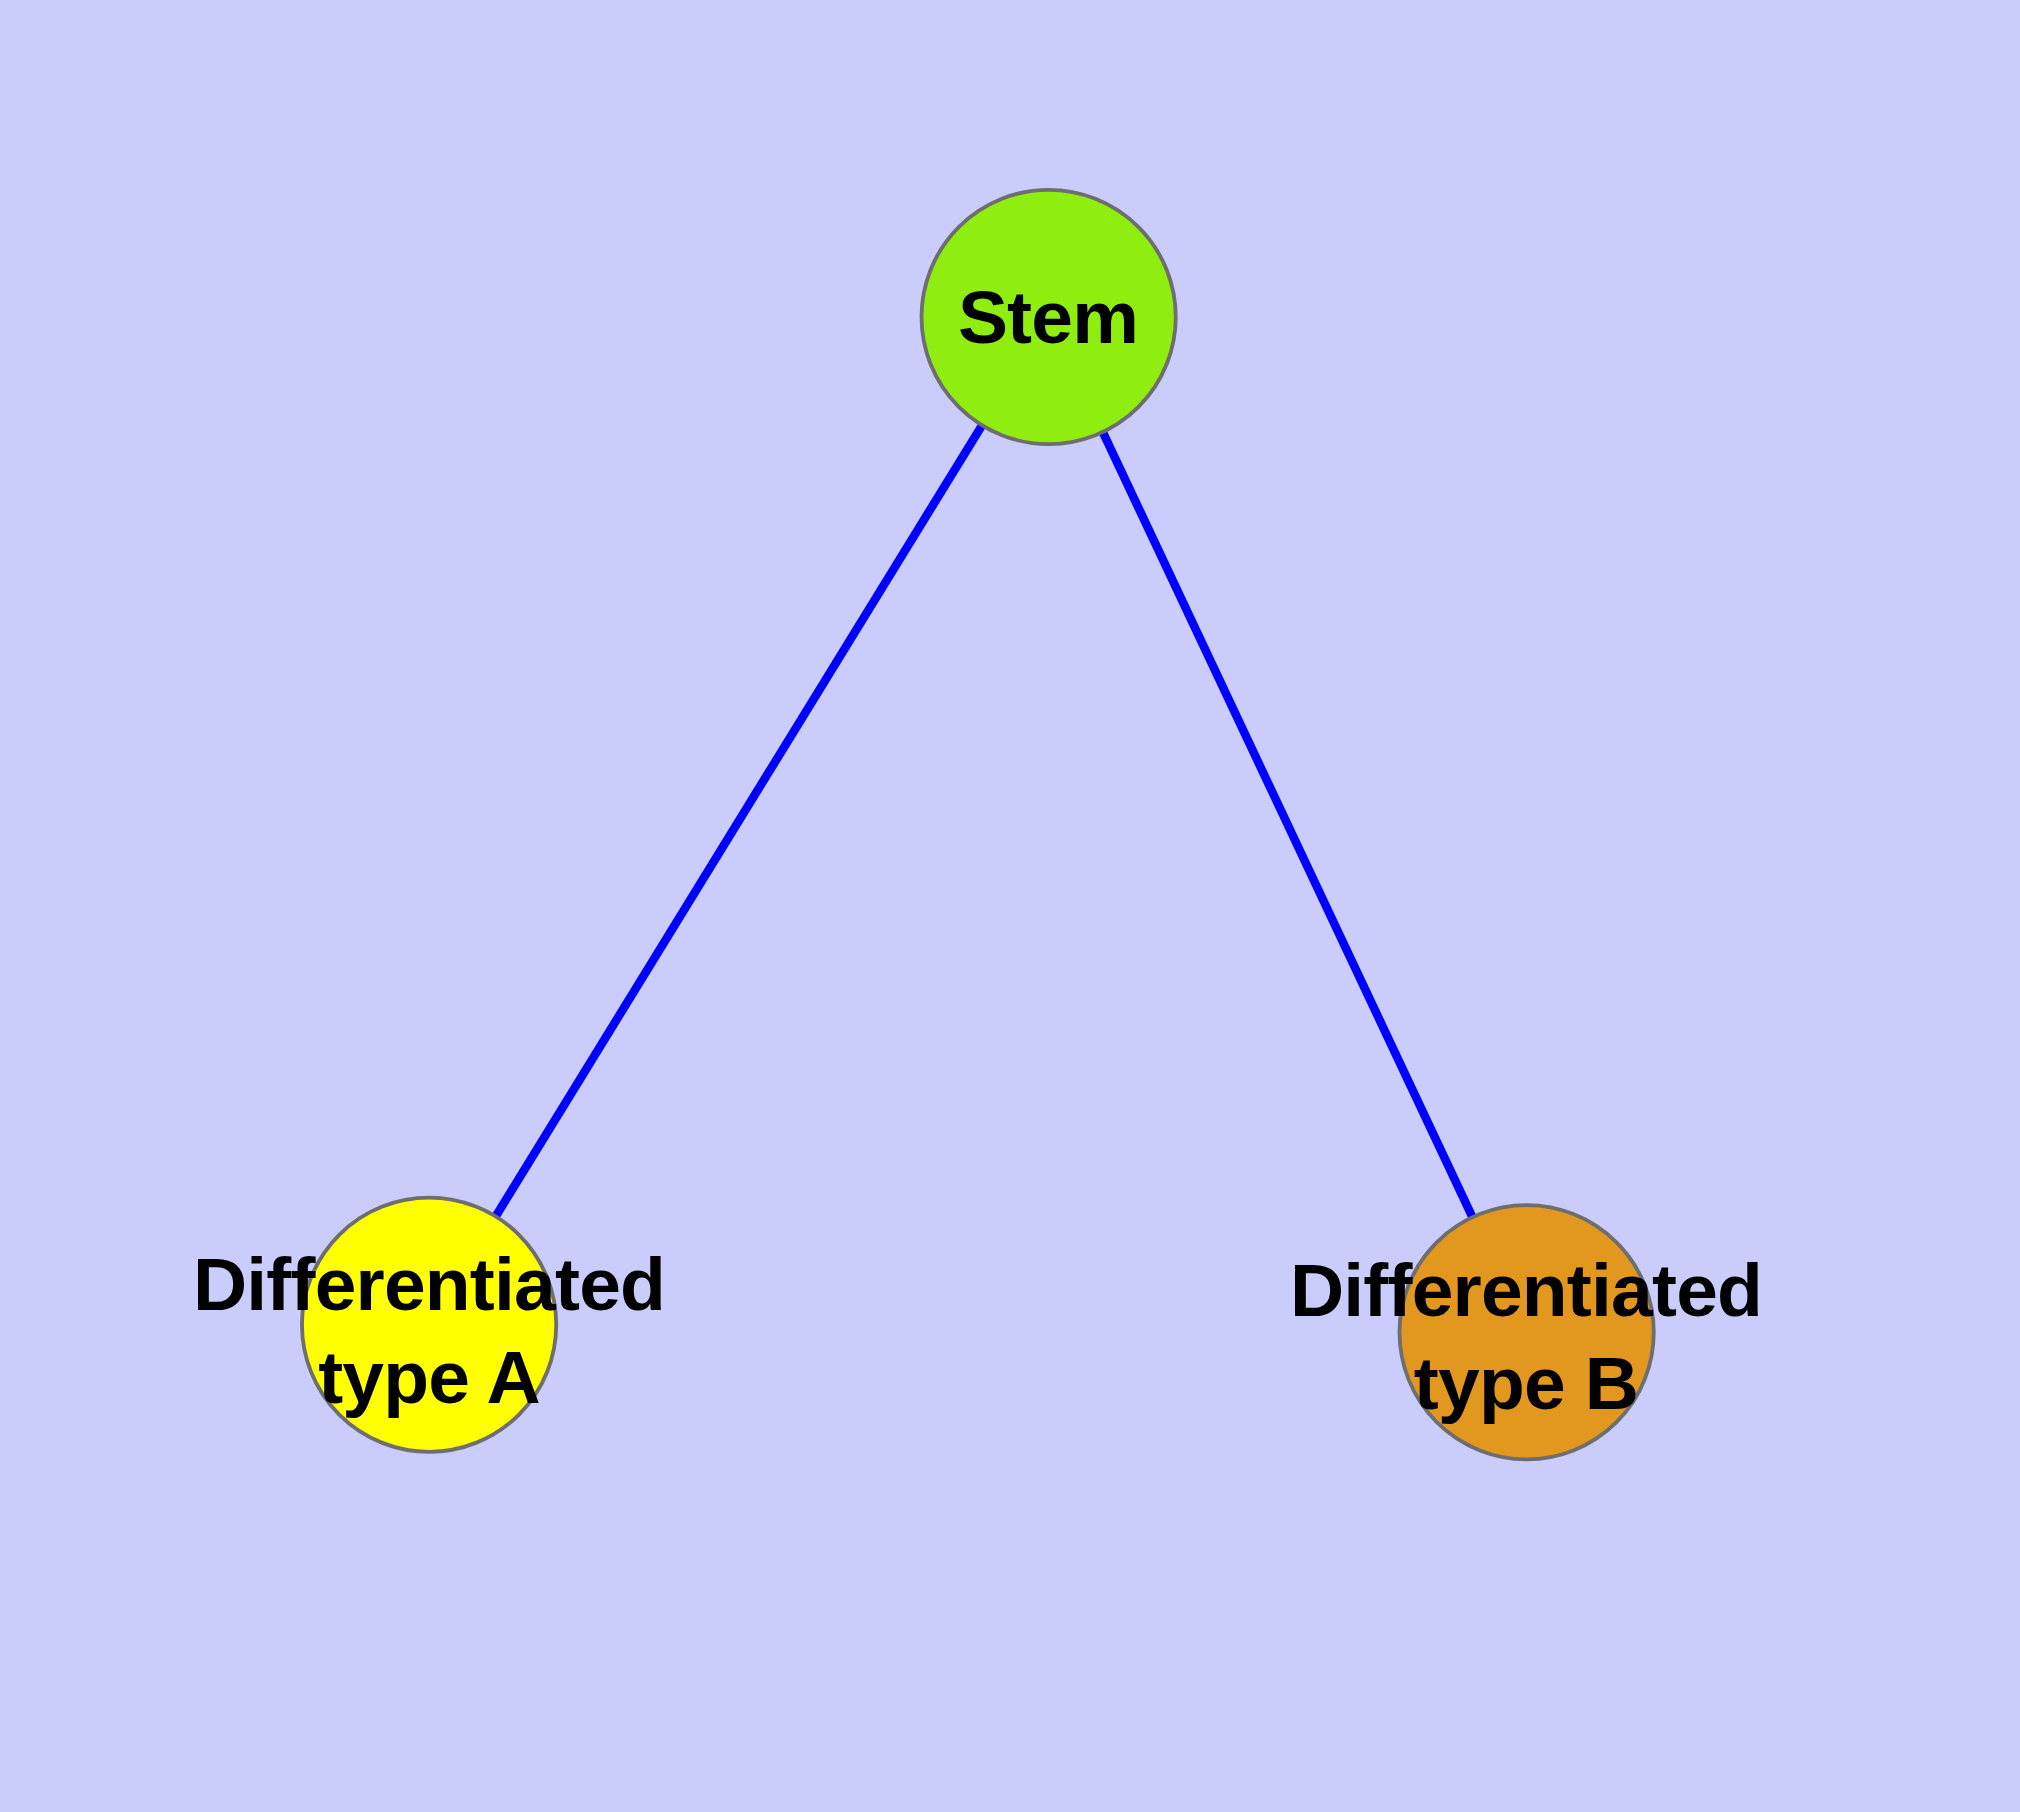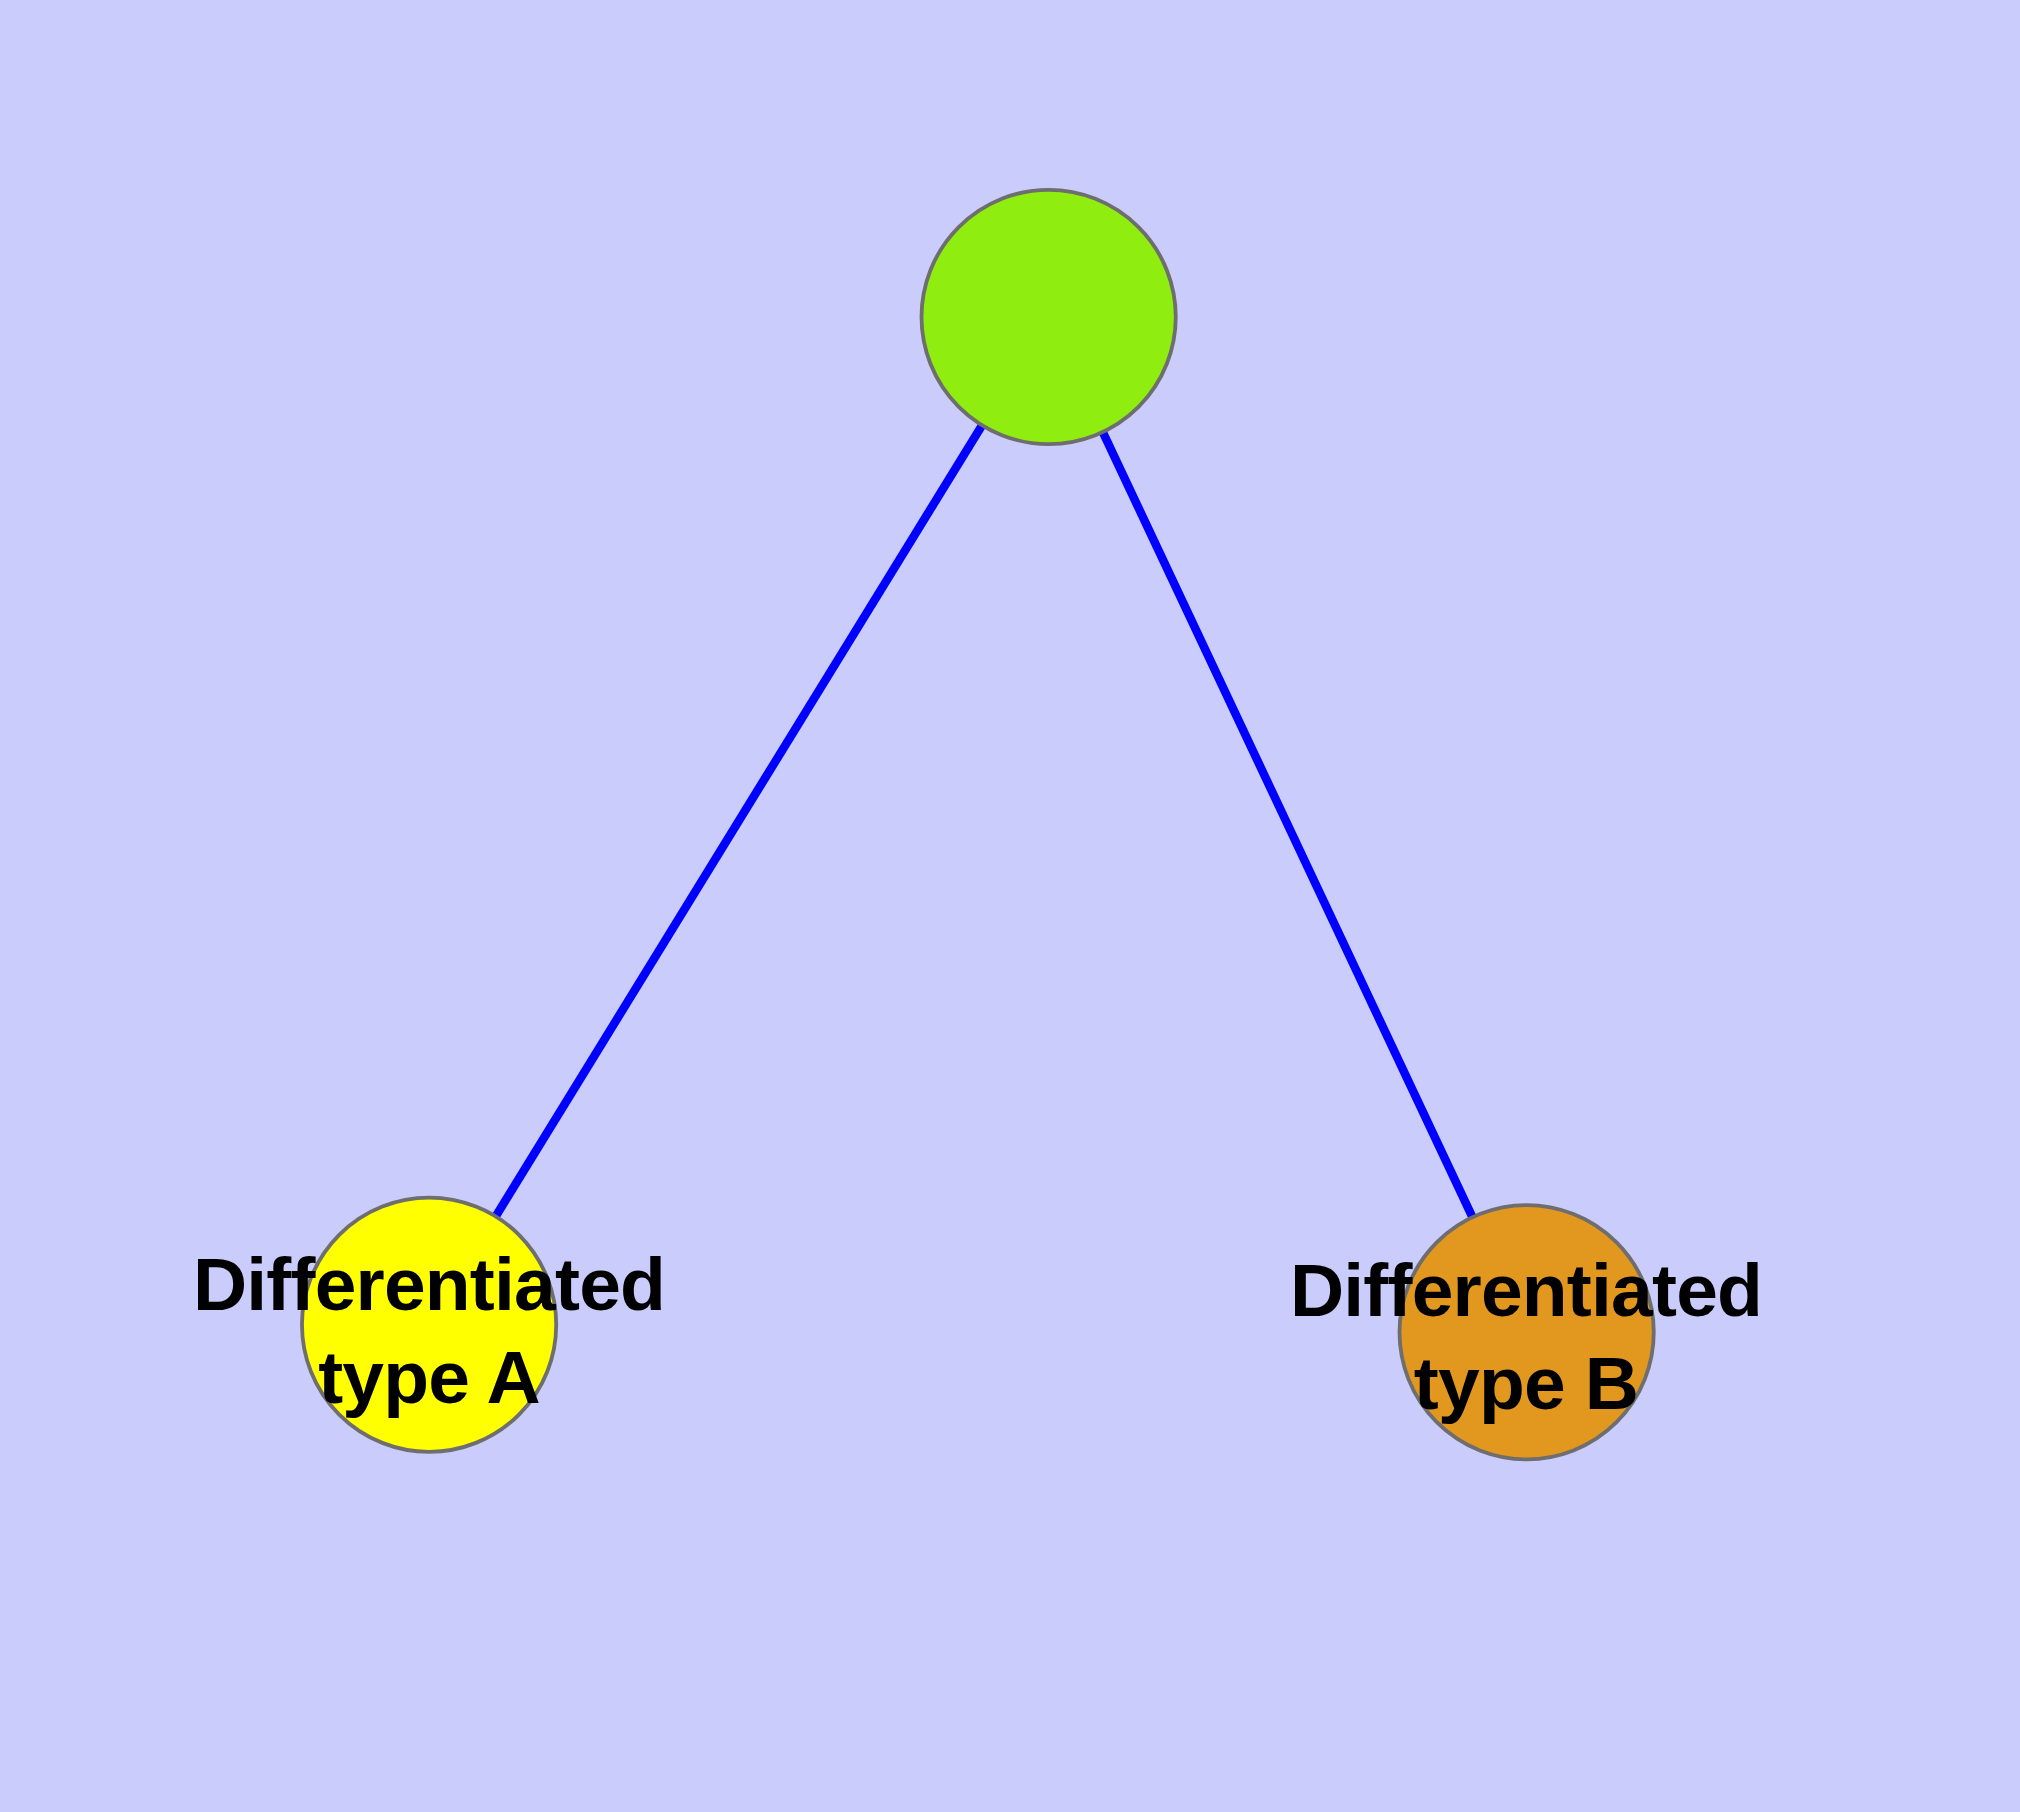--- a/index.html
+++ b/index.html
@@ -51,20 +51,21 @@
     <rect x="0" y="0" width="2384" height="2138" fill="#CACCFB"></rect>
 
     <line class="edge" x1="1237" y1="374" x2="506" y2="1563" stroke="#0000FF"></line>
     <line class="edge" x1="1237" y1="374" x2="1801" y2="1572" stroke="#0000FF"></line>
 
     <circle class="node-circle" cx="1237" cy="374" r="150" fill="#8FEE0F"></circle>
     <circle class="node-circle" cx="506" cy="1563" r="150" fill="#FFFF00"></circle>
     <circle class="node-circle" cx="1801" cy="1572" r="150" fill="#E2981F"></circle>
   </svg>
 
+  <div class="node-label" style="left: 1048px; top: 317px;">Stem</div>
 
   <div class="node-label" style="left: 429px; top: 1331px;">Differentiated
 type A</div>
 
   <div class="node-label" style="left: 1526px; top: 1337px;">Differentiated
 type B</div>
 
 </div>
 
 

